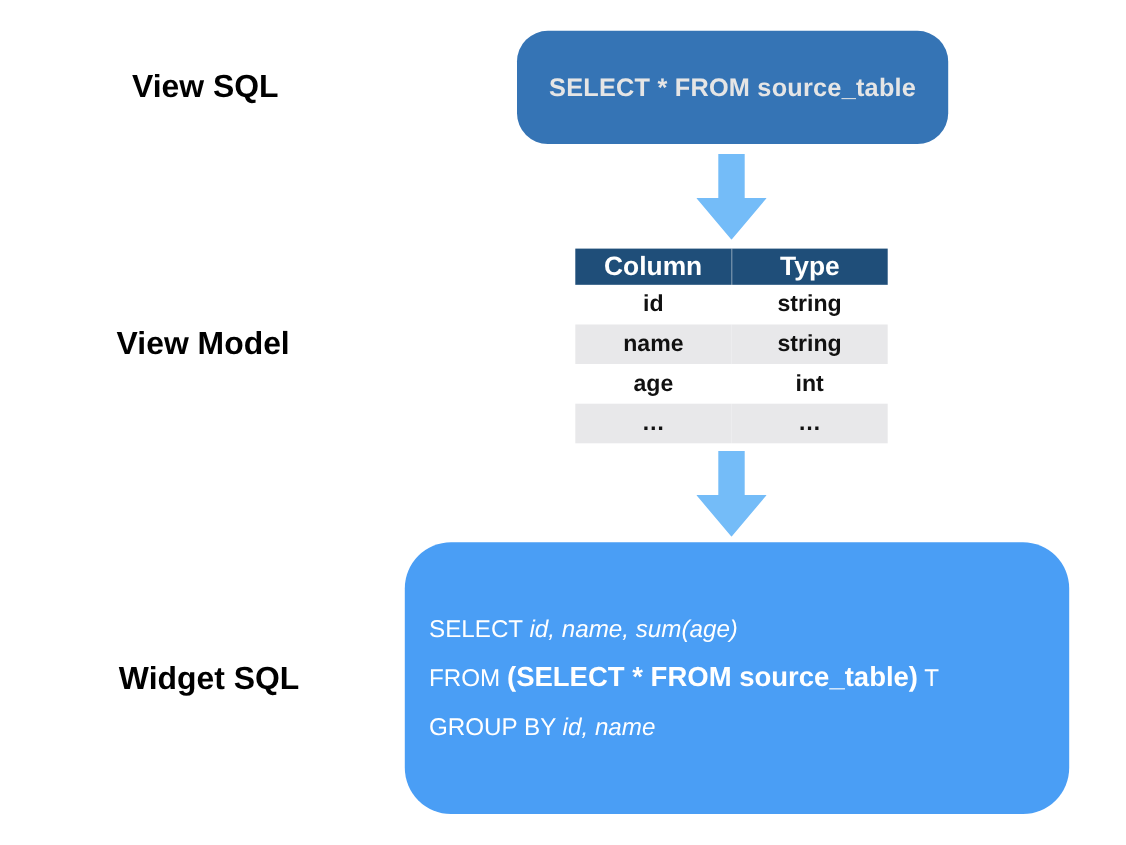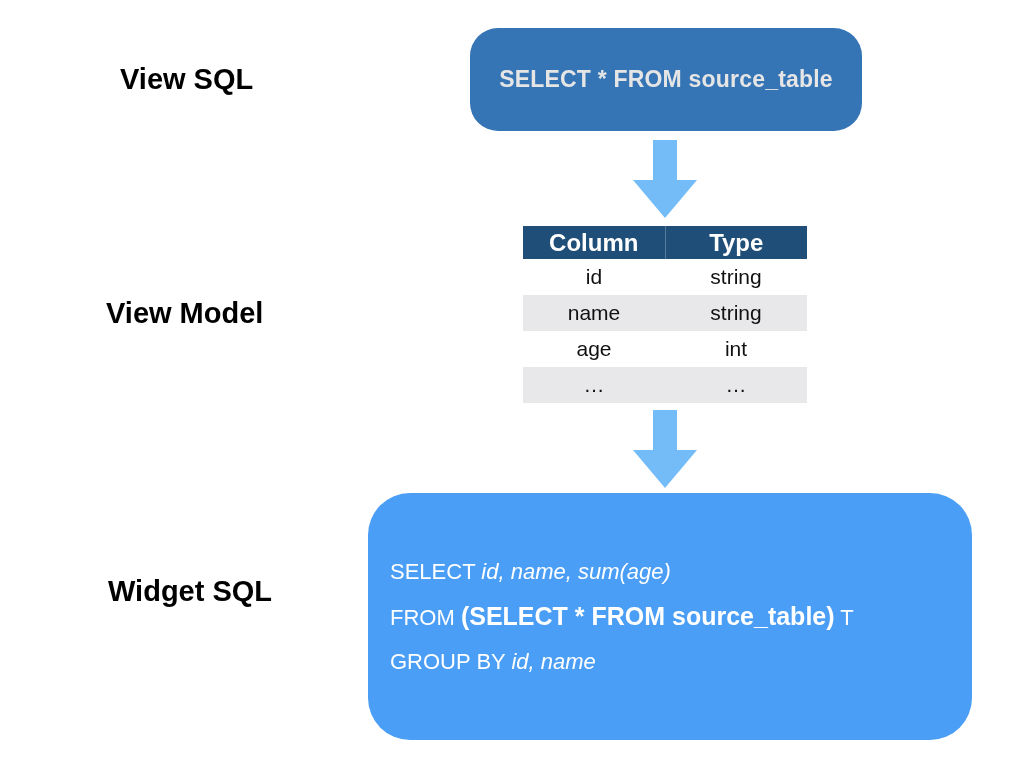--- a/index.html
+++ b/index.html
@@ -25,21 +25,21 @@
   
   .stage-label {
     position: absolute;
     font-size: 29px;
     font-weight: bold;
     color: var(--label-color);
     white-space: nowrap;
   }
   .label-view-sql   { left: 120px; top: 63px;  }
   .label-view-model { left: 106px; top: 297px; }
-  .label-widget-sql { left: 108px; top: 575px; }
+  .label-widget-sql { left: 108px; top: 601px; }
 
   
   .view-sql-box {
     position: absolute;
     left: 470px; top: 28px;
     width: 392px; height: 103px;
     background: var(--view-sql-box-bg);
     border-radius: 28px;
     display: flex; align-items: center; justify-content: center;
   }
@@ -74,21 +74,21 @@
     font-weight: bold;
     height: 33px;
     width: 142px;
     margin-top: 16px;
   }
   .model-table th + th { border-left: 1px solid rgba(255,255,255,0.25); }
   .model-table td {
     color: #111111;
     font-size: 21px;
     height: 36px;
-    font-weight: normal;
+    font-weight: bold;
   }
   .model-table tbody tr:nth-child(even) { background: var(--table-row-alt-bg); }
   .model-table tbody tr:nth-child(odd)  { background: #ffffff; }
 
   
   .widget-sql-box {
     position: absolute;
     left: 368px; top: 493px;
     width: 604px; height: 247px;
     background: var(--widget-sql-box-bg);

